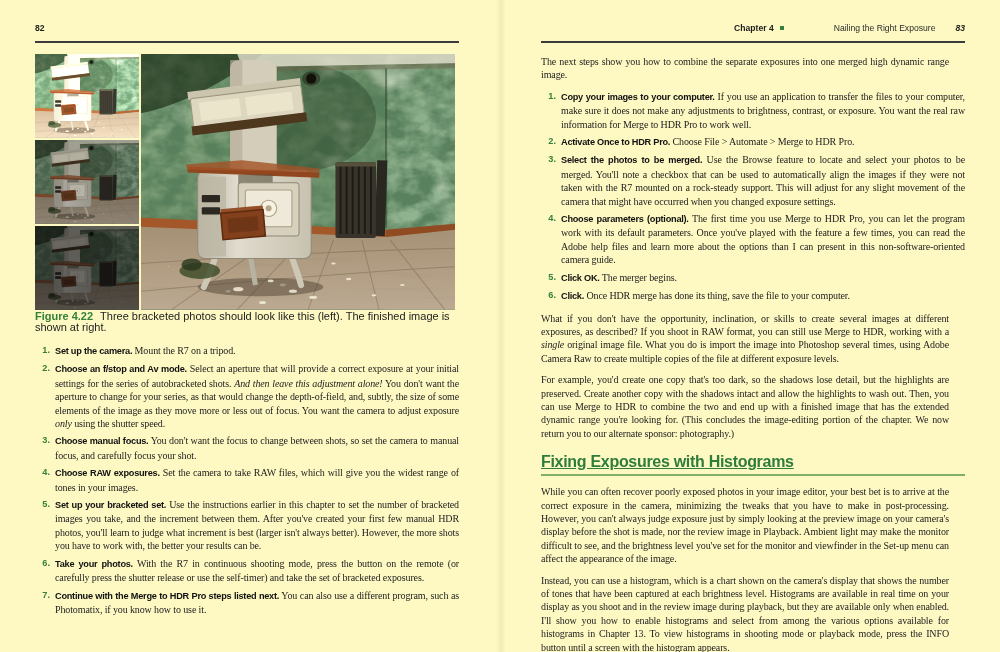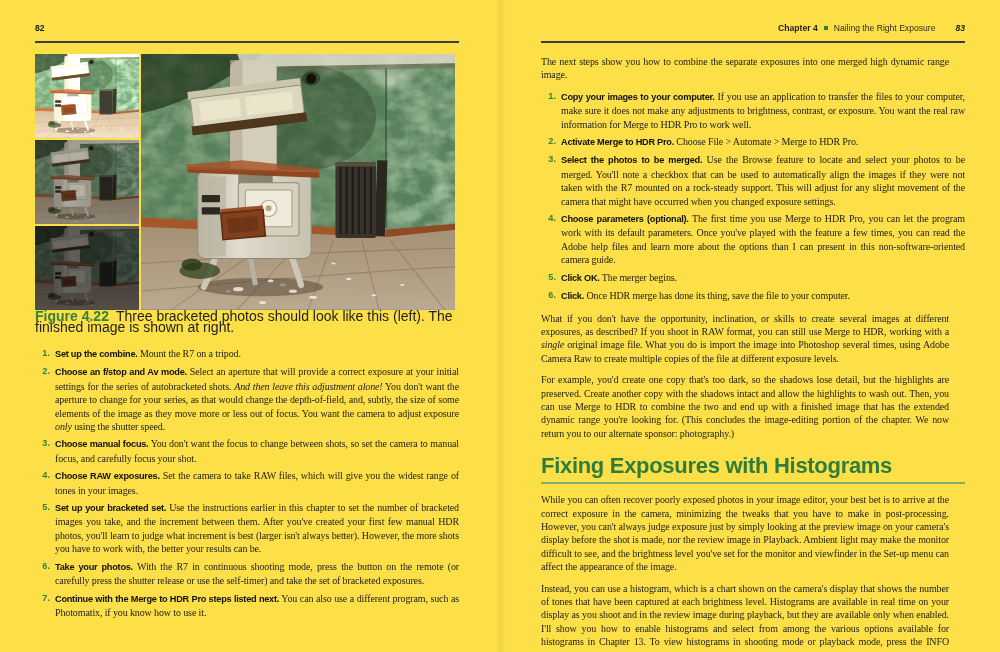--- a/index.html
+++ b/index.html
@@ -1,64 +1,64 @@
 <!DOCTYPE html>
 <html><head>
 <meta charset="utf-8">
 <style>
   html,body{margin:0;padding:0;background:#ffffff;}
-  .book{position:relative;width:1000px;height:652px;background:#fde047;overflow:hidden;
+  .book{position:relative;width:1000px;height:652px;background:#fef9c3;overflow:hidden;
         font-family:"Liberation Serif",serif;color:#1c1c1c;}
   .gutter{position:absolute;left:496px;top:0;width:10px;height:100%;
           background:linear-gradient(90deg,rgba(0,0,0,0) 0%,rgba(0,0,0,0.06) 50%,rgba(0,0,0,0) 100%);}
   .page{position:absolute;top:22px;}
   .page-left{left:35px;width:424px;}
   .page-right{left:541px;width:424px;}
 
   
   .pg-head{font-family:"Liberation Sans",sans-serif;font-size:8.6px;color:#1d1d1d;
            display:flex;align-items:center;height:12px;}
   .pg-head .num{font-weight:700;}
   .pg-head.right{justify-content:flex-end;}
   .chap-label{font-weight:700;}
   .sq{display:inline-block;width:4px;height:4px;background:#35803c;margin:0 6px;}
-  .chap-title{color:#2b2b2b;}
+  .chap-title{color:#2b2b2b;margin-left:44px;}
   .pg-head.right .num{margin-left:20px;font-style:italic;}
   .head-rule{height:2px;background:#3b3b3b;margin-top:7px;}
 
   
   .photo-grid{margin-top:11px;width:420px;height:250px;display:grid;
               grid-template-columns:104px 314px;gap:2px;}
   .photo-col{display:grid;grid-template-rows:1fr 1fr 1fr;gap:2px;}
   svg.shot{width:100%;height:100%;display:block;background:#6b7a64;}
   .exp-over{filter:brightness(1.34) saturate(1.05);}
   .exp-mid{filter:brightness(0.78) saturate(0.95);}
   .exp-under{filter:brightness(0.46) saturate(0.8);}
   .exp-final{filter:saturate(1.12) contrast(1.04);}
 
-  .caption{margin-top:7px;font-family:"Liberation Sans",sans-serif;font-size:14px;
+  .caption{margin-top:7px;font-family:"Liberation Sans",sans-serif;font-size:11px;
            line-height:11px;color:#222;}
   .cap-label{color:#35803c;font-weight:700;margin-right:7px;}
 
   
   .serif{font-size:10px;line-height:13.4px;text-align:justify;letter-spacing:-0.12px;}
   .intro{margin:10px 0 6px 0;text-align:left;}
   .para{margin:0 16px 8px 0;}
   .steps{margin-top:2px;}
   .step{display:flex;margin-bottom:4px;}
   .step-num{flex:0 0 15px;text-align:right;margin-right:5px;
             font-family:"Liberation Sans",sans-serif;font-weight:700;font-size:9.2px;
             color:#35803c;line-height:13.4px;}
   .step-text{flex:1;}
   .lead{font-family:"Liberation Sans",sans-serif;font-weight:700;font-size:9.2px;
         letter-spacing:-0.25px;color:#111;}
   .step-text i, .para i{font-style:italic;}
 
-  h2.sec{font-family:"Liberation Sans",sans-serif;font-weight:700;font-size:22px;
-         letter-spacing:-0.3px;color:#2e7d3c;margin:13px 0 3px 0;}
+  h2.sec{font-family:"Liberation Sans",sans-serif;font-weight:700;font-size:16px;
+         letter-spacing:-0.3px;color:#2e7d3c;margin:13px 0 3px 0;text-decoration:underline;}
   .sec-rule{height:2px;background:#7fb069;margin-bottom:9px;}
   .hidden-defs{position:absolute;width:0;height:0;}
 </style>
 </head>
 <body>
 
 <svg class="hidden-defs" aria-hidden="true">
  <defs>
   <linearGradient id="wallGrad" x1="0" y1="0" x2="1" y2="1">
     <stop offset="0" stop-color="#98b292"></stop>
@@ -210,21 +210,21 @@
         </svg>
     </div>
 
     <p class="caption">
       <span class="cap-label">Figure 4.22</span><span>Three bracketed photos should look like this (left). The finished image is shown at right.</span>
     </p>
 
     <div class="steps">
         <div class="step">
           <span class="step-num">1.</span>
-          <div class="step-text serif"><b class="lead">Set up the combine.</b> <span>Mount the R7 on a tripod.</span></div>
+          <div class="step-text serif"><b class="lead">Set up the camera.</b> <span>Mount the R7 on a tripod.</span></div>
         </div>
         <div class="step">
           <span class="step-num">2.</span>
           <div class="step-text serif"><b class="lead">Choose an f/stop and Av mode.</b> <span>Select an aperture that will provide a correct exposure at your initial settings for the series of autobracketed shots. </span><i>And then leave this adjustment alone!</i><span> You don't want the aperture to change for your series, as that would change the depth-of-field, and, subtly, the size of some elements of the image as they move more or less out of focus. You want the camera to adjust exposure </span><i>only</i><span> using the shutter speed.</span></div>
         </div>
         <div class="step">
           <span class="step-num">3.</span>
           <div class="step-text serif"><b class="lead">Choose manual focus.</b> <span>You don't want the focus to change between shots, so set the camera to manual focus, and carefully focus your shot.</span></div>
         </div>
         <div class="step">
@@ -257,21 +257,21 @@
 
     <p class="serif para" style="margin-top:12px"><span>The next steps show you how to combine the separate exposures into one merged high dynamic range image.</span></p>
 
     <div class="steps">
         <div class="step">
           <span class="step-num">1.</span>
           <div class="step-text serif"><b class="lead">Copy your images to your computer.</b> <span>If you use an application to transfer the files to your computer, make sure it does not make any adjustments to brightness, contrast, or exposure. You want the real raw information for Merge to HDR Pro to work well.</span></div>
         </div>
         <div class="step">
           <span class="step-num">2.</span>
-          <div class="step-text serif"><b class="lead">Activate Merge to HDR Pro.</b> <span>Choose File &gt; Automate &gt; Merge to HDR Pro.</span></div>
+          <div class="step-text serif"><b class="lead">Activate Once to HDR Pro.</b> <span>Choose File &gt; Automate &gt; Merge to HDR Pro.</span></div>
         </div>
         <div class="step">
           <span class="step-num">3.</span>
           <div class="step-text serif"><b class="lead">Select the photos to be merged.</b> <span>Use the Browse feature to locate and select your photos to be merged. You'll note a checkbox that can be used to automatically align the images if they were not taken with the R7 mounted on a rock-steady support. This will adjust for any slight movement of the camera that might have occurred when you changed exposure settings.</span></div>
         </div>
         <div class="step">
           <span class="step-num">4.</span>
           <div class="step-text serif"><b class="lead">Choose parameters (optional).</b> <span>The first time you use Merge to HDR Pro, you can let the program work with its default parameters. Once you've played with the feature a few times, you can read the Adobe help files and learn more about the options than I can present in this non-software-oriented camera guide.</span></div>
         </div>
         <div class="step">

